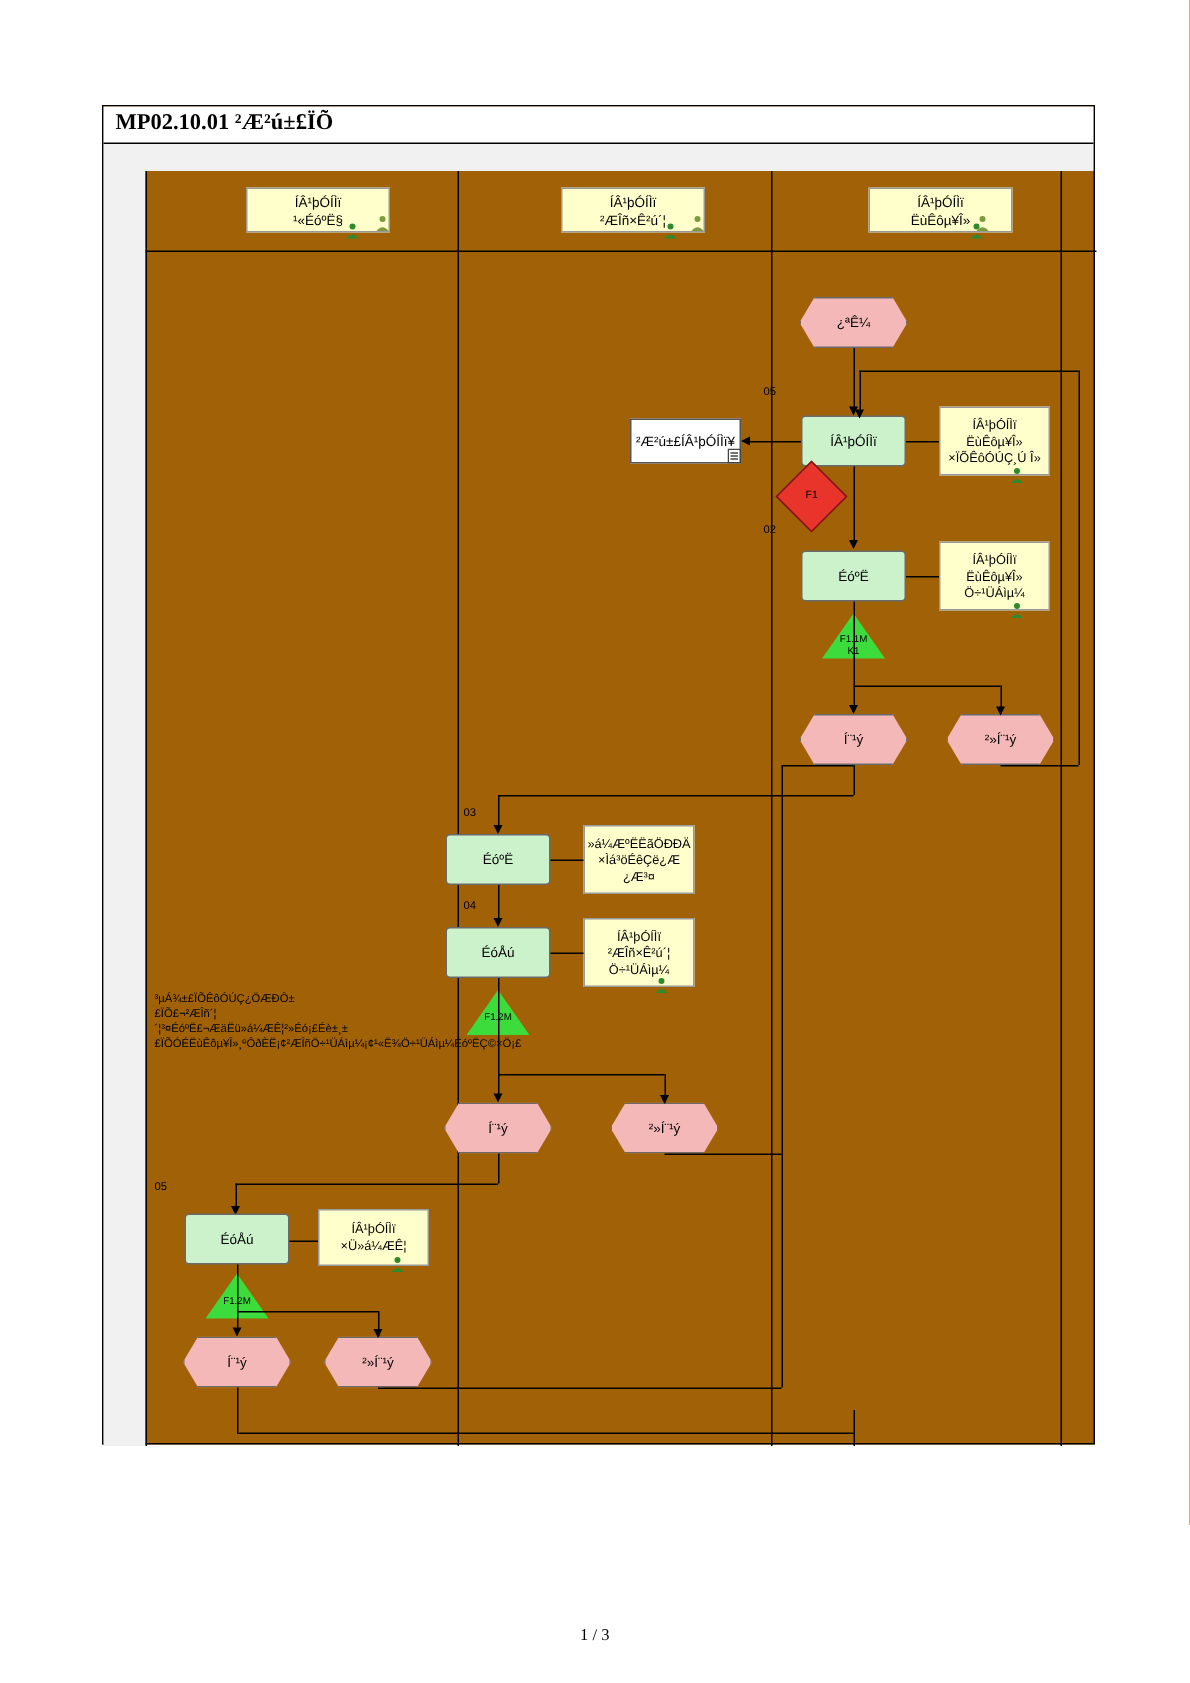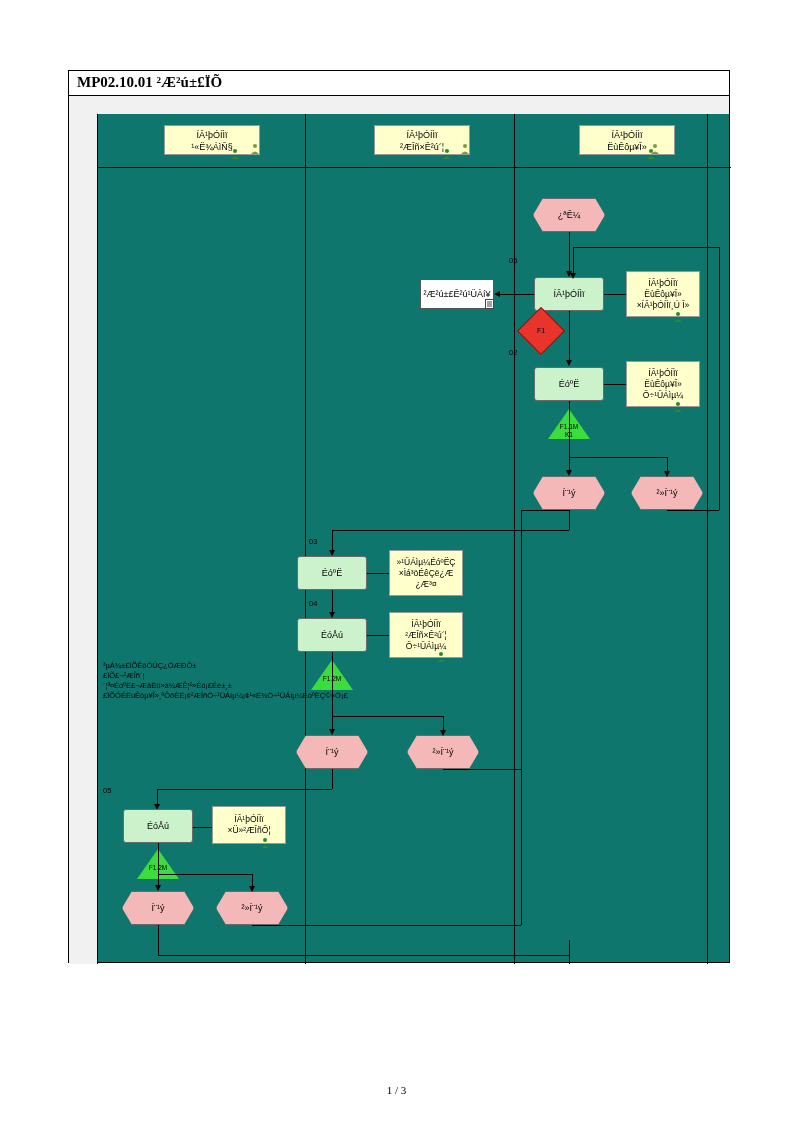--- a/index.html
+++ b/index.html
@@ -6,21 +6,21 @@
   body{
     width:793px;height:1122px;background:#ffffff;
     font-family:"Liberation Sans","DejaVu Sans",sans-serif;
     position:relative;overflow:hidden;
   }
   .page{position:absolute;left:0;top:0;width:793px;height:1122px;}
 
   
   .frame{
     position:absolute;left:68px;top:70px;width:662px;height:893px;
-    border:1px solid #000;box-sizing:border-box;background:#0f766e;
+    border:1px solid #000;box-sizing:border-box;background:#a16207;
   }
   .title-bar{
     position:absolute;left:0;top:0;width:100%;height:25px;
     border-bottom:1px solid #000;box-sizing:border-box;
     background:#fff;
   }
   .title-text{
     position:absolute;left:8px;top:3px;
     font-family:"Liberation Serif","DejaVu Serif",serif;
     font-weight:bold;font-size:15px;color:#000;white-space:nowrap;
@@ -117,21 +117,21 @@
 
     <div class="vline" style="left:28px;top:43px;height:850px;"></div>
     <div class="vline" style="left:236px;top:43px;height:850px;"></div>
     <div class="vline" style="left:445px;top:43px;height:850px;"></div>
     <div class="vline" style="left:638px;top:43px;height:850px;"></div>
 
     <div class="hline" style="left:28px;top:96px;width:634px;"></div>
 
     <div class="role" style="left:95px;top:54px;">
       <span class="l2">ÍÂ¹þÓÍÌï</span>
-      <span class="l2">¹«Ë¾ÁìÑ§</span>
+      <span class="l2">¹«ÉóºË§</span>
     </div>
     <div class="role" style="left:305px;top:54px;">
       <span class="l2">ÍÂ¹þÓÍÌï</span>
       <span class="l2">²ÆÎñ×Ê²ú´¦</span>
     </div>
     <div class="role" style="left:510px;top:54px;">
       <span class="l2">ÍÂ¹þÓÍÌï</span>
       <span class="l2">ËùÊôµ¥Î»</span>
     </div>
 
@@ -166,35 +166,35 @@
 
     <div class="conn cv" style="left:500px;top:161px;height:42px;"></div>
     <div class="arrow ar-down" style="left:497px;top:200px;"></div>
 
     <div class="stepnum" style="left:440px;top:185px;">05</div>
     <div class="node proc" style="left:465px;top:206px;">
       <span>ÍÂ¹þÓÍÌï</span>
     </div>
 
     <div class="node doc" style="left:351px;top:208px;">
-      <span>²Æ²ú±£Ê²ú¹ÜÀí¥</span>
+      <span>²Æ²ú±£ÍÂ¹þÓÍÌï¥</span>
     </div>
     <svg style="position:absolute;left:416px;top:228px;width:9px;height:10px;" viewBox="0 0 9 10">
         <rect x="0.5" y="0.5" width="8" height="9" fill="#fff" stroke="#444"></rect>
         <line x1="2" y1="3" x2="7" y2="3" stroke="#444"></line>
         <line x1="2" y1="5" x2="7" y2="5" stroke="#444"></line>
         <line x1="2" y1="7" x2="7" y2="7" stroke="#444"></line>
       </svg>
     <div class="conn ch" style="left:428px;top:223px;width:37px;"></div>
     <div class="arrow ar-left" style="left:425px;top:220px;"></div>
 
     <div class="node actor" style="left:557px;top:200px;height:46px;">
       <span>ÍÂ¹þÓÍÌï</span>
       <span>ËùÊôµ¥Î»</span>
-      <span>×ÍÂ¹þÓÍÌï¸Ú Î»</span>
+      <span>×ÏÕÊôÓÚÇ¸Ú Î»</span>
     </div>
     <div class="conn ch" style="left:535px;top:223px;width:22px;"></div>
     <svg class="figicon" style="left:603px;top:240px;" viewBox="0 0 12 12">
         <circle cx="6" cy="3" r="2" fill="#2d8a2d"></circle>
         <path d="M2 11 q4-5 8 0z" fill="#2d8a2d"></path>
       </svg>
 
     <div class="node diamond" style="left:455px;top:243px;">
       <span>F1</span>
     </div>
@@ -247,21 +247,21 @@
     <div class="conn cv" style="left:500px;top:439px;height:20px;"></div>
     <div class="conn ch" style="left:263px;top:459px;width:237px;"></div>
     <div class="conn cv" style="left:263px;top:459px;height:24px;"></div>
     <div class="arrow ar-down" style="left:260px;top:479px;"></div>
 
     <div class="stepnum" style="left:240px;top:466px;">03</div>
     <div class="node proc" style="left:228px;top:485px;">
       <span>ÉóºË</span>
     </div>
     <div class="node actor" style="left:320px;top:479px;height:46px;">
-      <span>»¹ÜÁìµ¼ÉóºËÇ</span>
+      <span>»á¼ÆºËËãÖÐÐÄ</span>
       <span>×Ìá³öÉêÇë¿Æ</span>
       <span>¿Æ³¤</span>
     </div>
     <div class="conn ch" style="left:298px;top:502px;width:22px;"></div>
 
     <div class="conn cv" style="left:263px;top:519px;height:25px;"></div>
     <div class="arrow ar-down" style="left:260px;top:541px;"></div>
 
     <div class="stepnum" style="left:240px;top:528px;">04</div>
     <div class="node proc" style="left:228px;top:547px;">
@@ -306,21 +306,21 @@
     <div class="conn ch" style="left:88px;top:718px;width:175px;"></div>
     <div class="conn cv" style="left:88px;top:718px;height:18px;"></div>
     <div class="arrow ar-down" style="left:85px;top:733px;"></div>
 
     <div class="stepnum" style="left:34px;top:715px;">05</div>
     <div class="node proc" style="left:54px;top:738px;">
       <span>ÉóÅú</span>
     </div>
     <div class="node actor" style="left:143px;top:735px;height:38px;">
       <span>ÍÂ¹þÓÍÌï</span>
-      <span>×Ü»²ÆÎñÖ¦</span>
+      <span>×Ü»á¼ÆÊ¦</span>
     </div>
     <div class="conn ch" style="left:124px;top:756px;width:19px;"></div>
     <svg class="figicon" style="left:190px;top:766px;" viewBox="0 0 12 12">
         <circle cx="6" cy="3" r="2" fill="#2d8a2d"></circle>
         <path d="M2 11 q4-5 8 0z" fill="#2d8a2d"></path>
       </svg>
 
     <div class="tri" style="left:68px;top:778px;"></div>
     <div class="tri-lbl" style="left:68px;top:793px;">
       <span>F1.2M</span>

